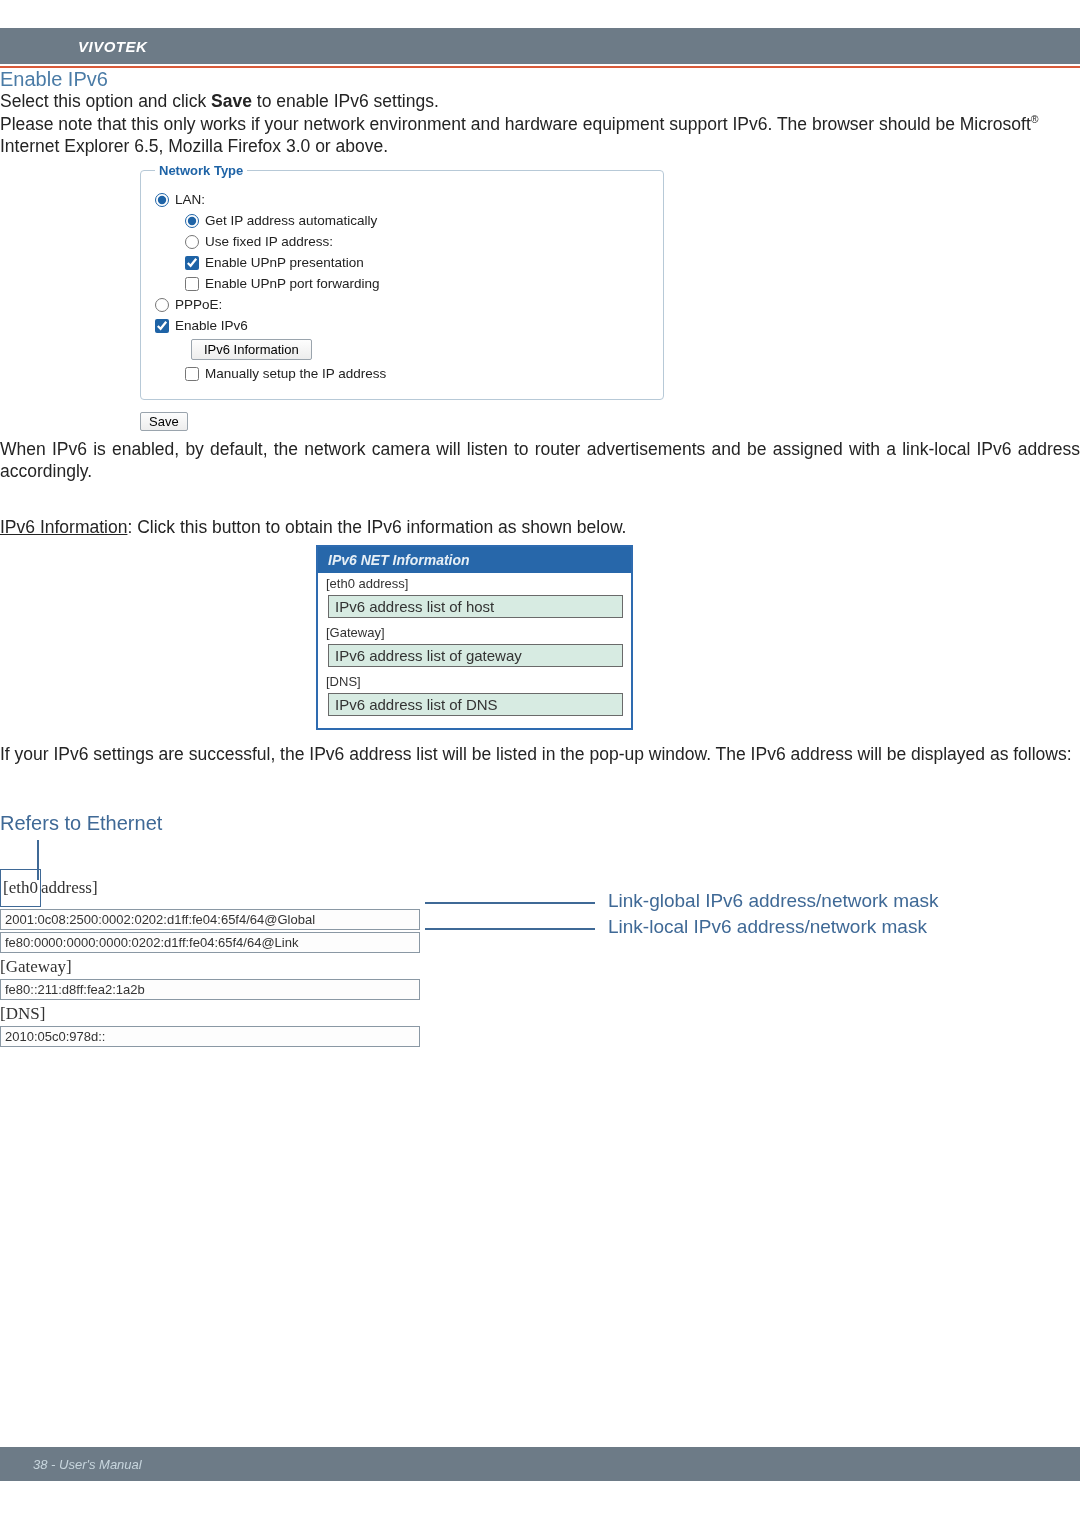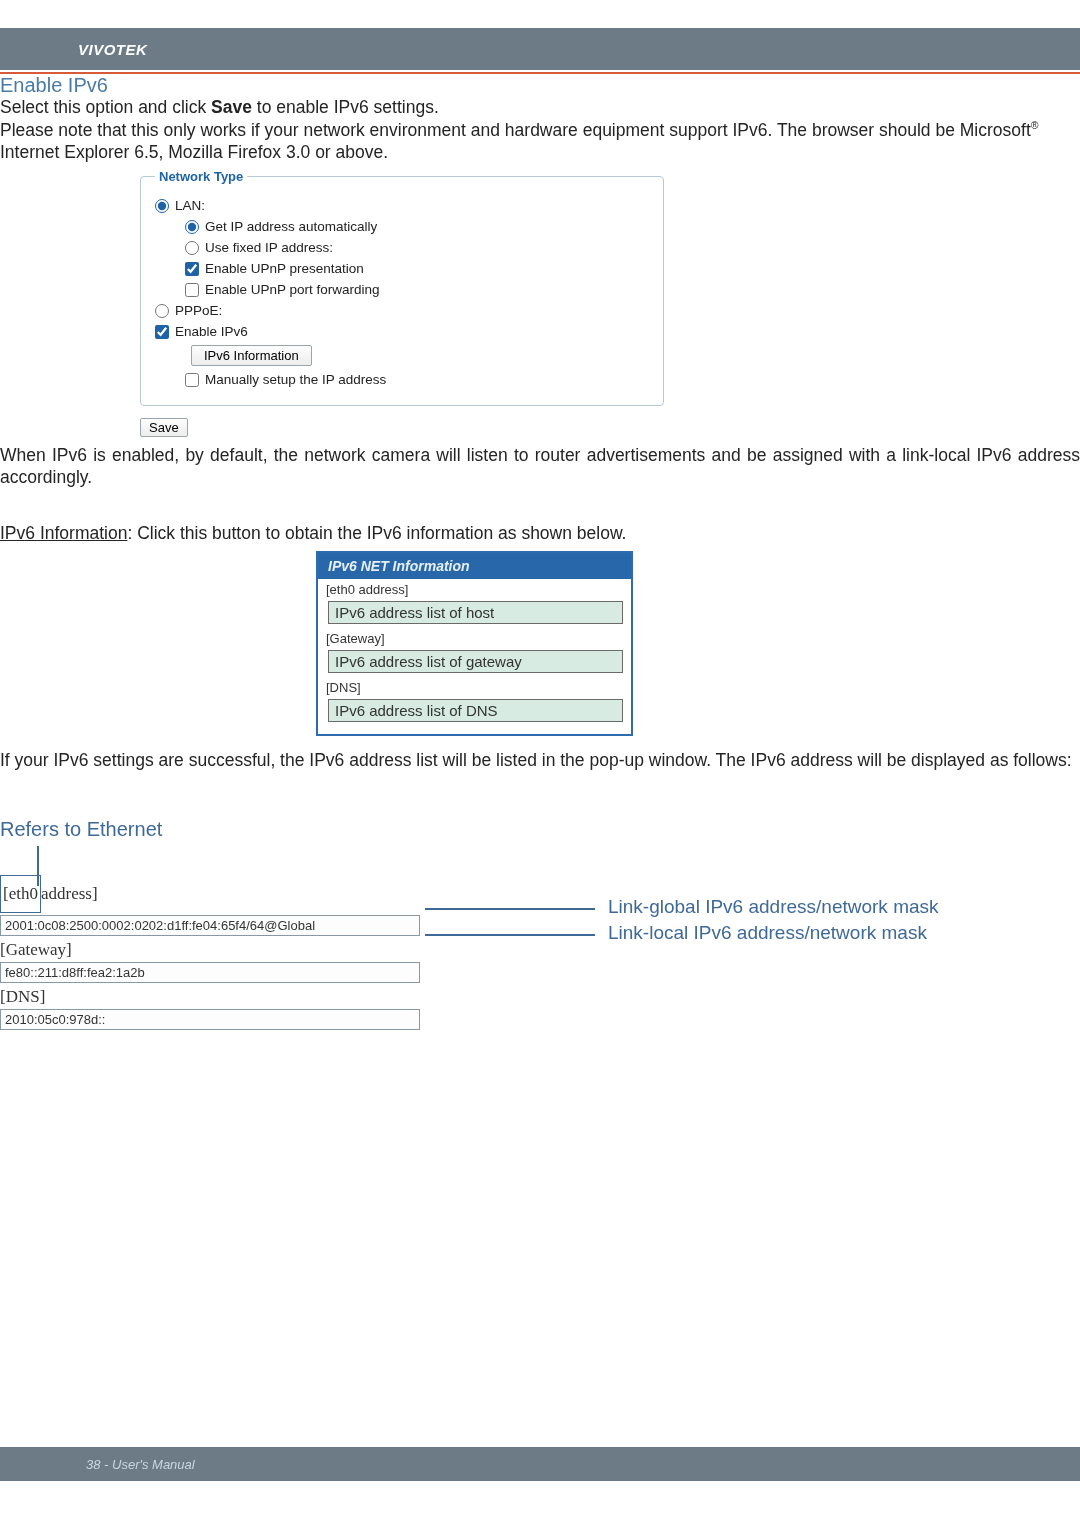--- a/index.html
+++ b/index.html
@@ -5,21 +5,21 @@
   * { box-sizing: border-box; margin: 0; padding: 0; }
   body {
     font-family: Arial, Helvetica, sans-serif;
     background: #fff;
     width: 1080px;
     height: 1527px;
     position: relative;
   }
   .header-bar {
     background: #6d7b87;
-    height: 42px;
+    height: 36px;
     margin-top: 28px;
     padding-left: 78px;
     display: flex;
     align-items: center;
   }
   .header-bar span {
     color: #fff;
     font-style: italic;
     font-weight: bold;
     font-size: 15px;
@@ -136,21 +136,21 @@
 
   .footer {
     position: absolute;
     bottom: 46px;
     left: 0;
     height: 34px;
     width: 100%;
     background: #6d7b87;
     display: flex;
     align-items: center;
-    padding-left: 86px;
+    padding-left: 33px;
   }
   .footer span { color: #c8d6de; font-style: italic; font-size: 13px; }
 </style>
 </head>
 <body>
 
 <div class="header-bar">
   <span>VIVOTEK</span>
 </div>
 <div class="thin-line"></div>
@@ -243,20 +243,21 @@
   
   <div class="refers-wrap">
     <div class="refers">Refers to Ethernet</div>
     <div class="vline"></div>
 
     <div class="addr-section">
       <div class="label-line">
         <span class="eth-box">[eth0</span><span class="eth-label">address]</span>
       </div>
       <input class="addr-input" readonly="" value="2001:0c08:2500:0002:0202:d1ff:fe04:65f4/64@Global" style="">
+      <input class="addr-input" readonly="" value="fe80:0000:0000:0000:0202:d1ff:fe04:65f4/64@Link" style="">
       <div class="label-line">[Gateway]</div>
       <input class="addr-input" readonly="" value="fe80::211:d8ff:fea2:1a2b" style="">
       <div class="label-line">[DNS]</div>
       <input class="addr-input" readonly="" value="2010:05c0:978d::" style="">
     </div>
 
     <div class="lead-line" style="top:90px;left:425px;width:170px;"></div>
     <div class="lead-lbl" style="top:78px;left:608px;">Link-global IPv6 address/network mask</div>
     <div class="lead-line" style="top:116px;left:425px;width:170px;"></div>
     <div class="lead-lbl" style="top:104px;left:608px;">Link-local IPv6 address/network mask</div>

